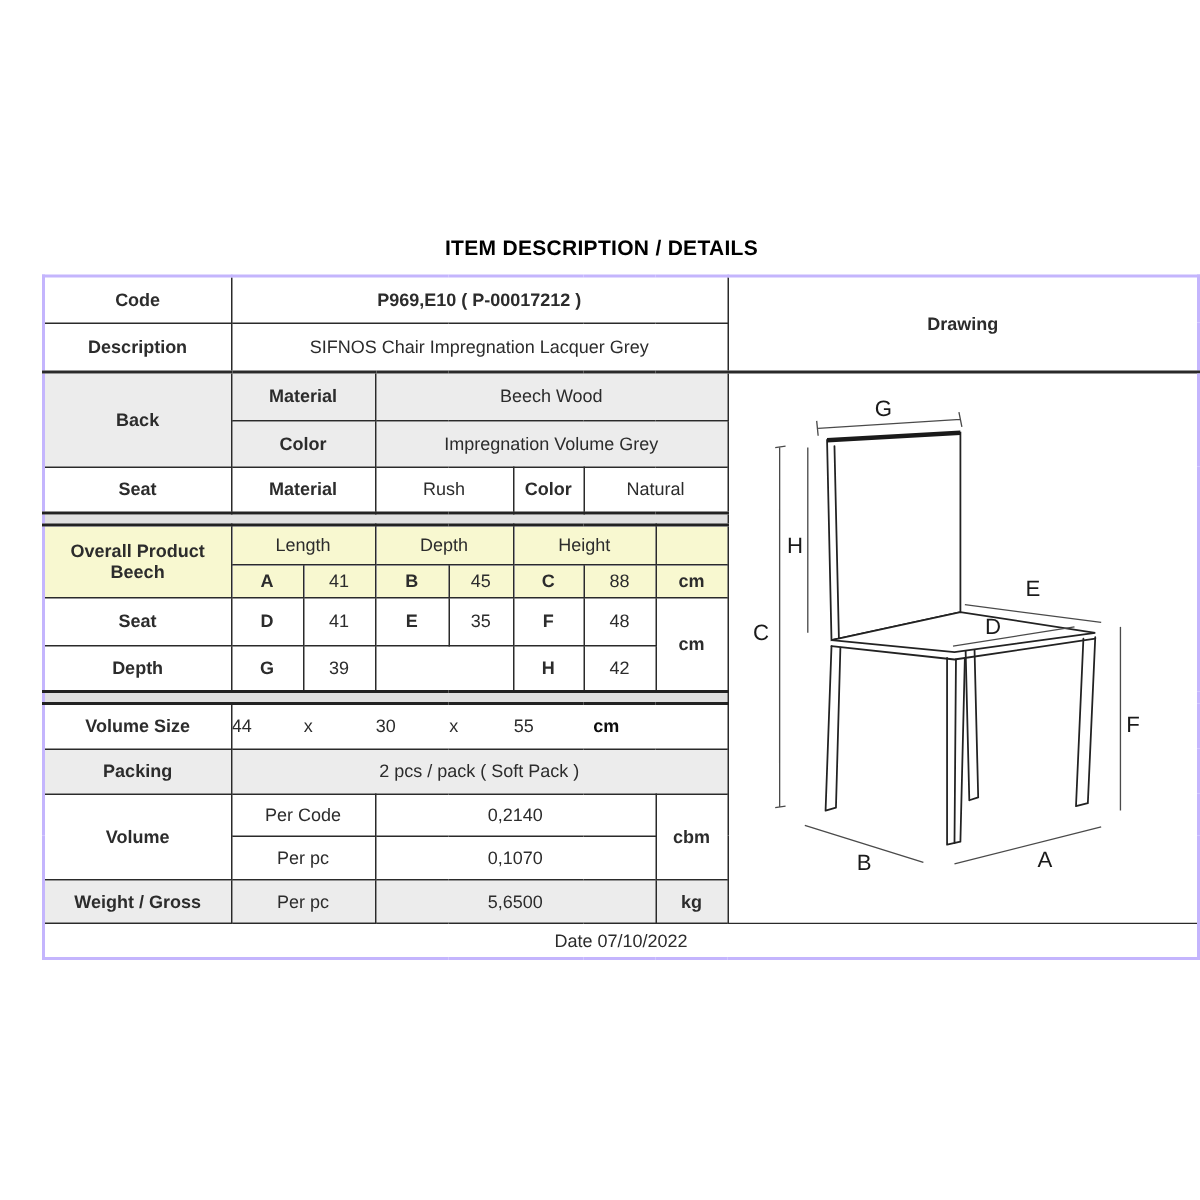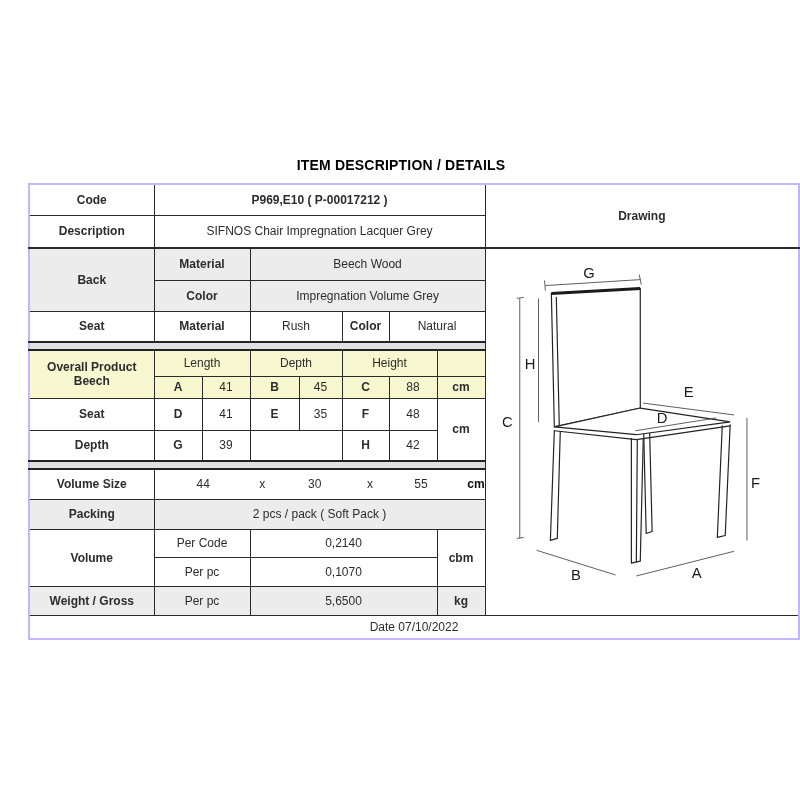--- a/index.html
+++ b/index.html
@@ -24,21 +24,21 @@
   td.keycell{font-weight:bold;color:#0d0d0d;}
   td.unit{text-align:left;font-weight:bold;color:#0d0d0d;padding-left:6px;}
   td.valbold{font-weight:bold;color:#0d0d0d;}
   .grey{background:#ececec;}
   .yellow{background:#f8f8d0;}
   tr.strip td{background:#e0e0e0;border-top:2px solid #222;border-bottom:2px solid #222;
     height:6px;padding:0;line-height:0;font-size:0;}
   tr.sec td{border-top-width:2px;}
   td.center-b{font-weight:normal;color:#0d0d0d;}
   .packrow{display:flex;align-items:center;}
-  .packrow span{display:inline-block;text-align:right;margin-left:20px;}
+  .packrow span{display:inline-block;text-align:left;}
   .pr-44{width:48px;} .pr-x1{width:48px;} .pr-51{width:49px;} .pr-x2{width:43px;}
   .pr-95{width:47px;} .pr-cm{width:48px;font-weight:bold;color:#0d0d0d;text-align:left;padding-left:6px;box-sizing:border-box;}
   td.drawing-head{font-weight:bold;color:#0d0d0d;font-size:13px;}
   td.drawing-body{padding:0;vertical-align:top;position:relative;background:#fff;}
   .draw-wrap{position:absolute;inset:0;}
   svg.chair{display:block;width:100%;height:100%;}
   td.date-cell{font-weight:normal;color:#0d0d0d;font-size:12px;text-align:center;border-top-width:2px;}
   .chair-line{stroke:#222;stroke-width:1.2;fill:none;stroke-linecap:round;}
   .chair-fill{fill:#fff;stroke:#222;stroke-width:1.2;}
   .dim-line{stroke:#4a4a4a;stroke-width:0.9;fill:none;}

